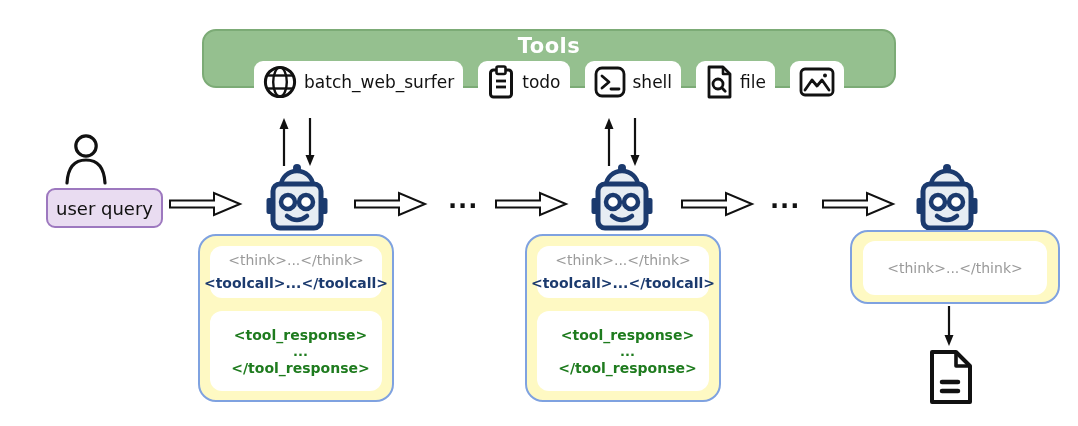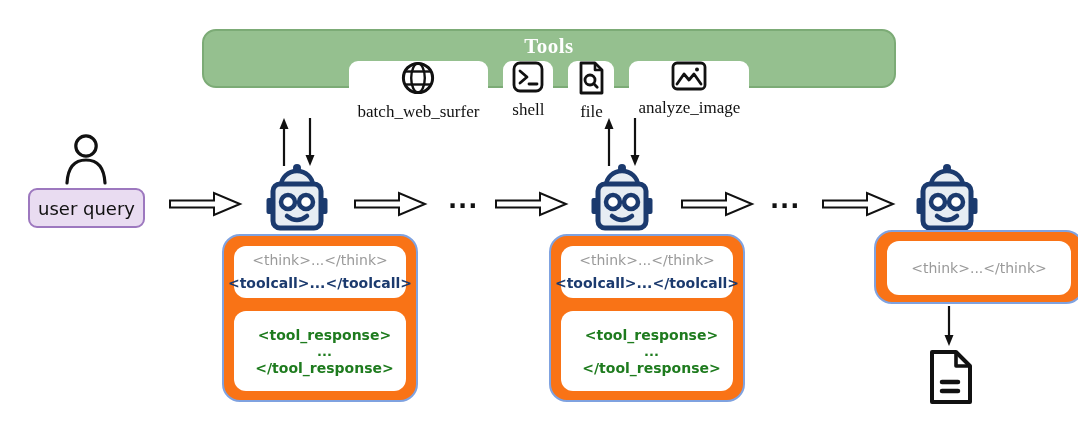--- a/index.html
+++ b/index.html
@@ -5,54 +5,54 @@
   html,body{margin:0;padding:0;background:#ffffff;}
   .canvas{
     position:relative;width:1078px;height:426px;background:#ffffff;
     font-family:"DejaVu Sans",sans-serif;overflow:hidden;
   }
   .abs{position:absolute;box-sizing:border-box;}
 
   
   .tools-panel{
     left:202px;top:29px;width:694px;height:59px;
-    background:#95c08f;border:2px solid #7cab76;border-radius:14px;font-family:Liberation Serif, serif;
+    background:#95c08f;border:2px solid #7cab76;border-radius:14px;
   }
   .tools-title{
     text-align:center;color:#ffffff;font-size:21px;font-weight:600;
     letter-spacing:.5px;margin-top:2px;line-height:26px;
   }
   .tools-row{
     display:flex;justify-content:center;align-items:center;gap:15px;
     margin-top:2px;padding:0 4px;
   }
   .pill{
     display:inline-flex;align-items:center;gap:7px;height:42px;
     background:#ffffff;border-radius:9px;padding:0 9px;
-    font-size:17px;color:#111;white-space:nowrap;flex-direction:column;
+    font-size:17px;color:#111;white-space:nowrap;
   }
   .pill svg{flex:0 0 auto;display:block;}
 
   
   .user-query{
-    left:28px;top:188px;width:117px;height:40px;
+    left:46px;top:188px;width:117px;height:40px;
     background:#e9dcf1;border:2px solid #9d78bf;border-radius:9px;
     display:flex;align-items:center;justify-content:center;
     font-size:18px;color:#111;
   }
 
   
   .dots{
     width:28px;text-align:center;font-size:24px;font-weight:bold;color:#111;
     letter-spacing:1px;line-height:20px;
   }
 
   
   .turnbox{
-    background:#f97316;border:2px solid #7fa2e0;border-radius:18px;padding:10px;margin-left:24px;
+    background:#fef9c3;border:2px solid #7fa2e0;border-radius:18px;padding:10px;
   }
   .tb1{left:198px;top:234px;width:196px;height:168px;}
   .tb2{left:525px;top:234px;width:196px;height:168px;}
   .tb3{left:850px;top:230px;width:210px;height:74px;padding:9px 11px;}
   .whitebox{
     background:#ffffff;border-radius:12px;display:flex;flex-direction:column;
     align-items:center;justify-content:center;text-align:center;
   }
   .wb-a{height:52px;margin-bottom:13px;}
   .wb-b{height:80px;padding-left:9px;}
@@ -76,20 +76,29 @@
       <div class="pill">
         <svg width="34" height="34" viewBox="0 0 34 34">
           <circle cx="17" cy="17" r="14.6" fill="none" stroke="#111" stroke-width="3"></circle>
           <ellipse cx="17" cy="17" rx="6.8" ry="14.6" fill="none" stroke="#111" stroke-width="2.4"></ellipse>
           <line x1="4.4" y1="10.5" x2="29.6" y2="10.5" stroke="#111" stroke-width="2.4"></line>
           <line x1="4.4" y1="23.5" x2="29.6" y2="23.5" stroke="#111" stroke-width="2.4"></line>
         </svg>
         <span>batch_web_surfer</span>
       </div>
 
+      <div class="pill">
+        <svg width="28" height="34" viewBox="0 0 28 34">
+          <rect x="3.5" y="5" width="21" height="27" rx="3" fill="none" stroke="#111" stroke-width="3"></rect>
+          <rect x="9.5" y="1.5" width="9" height="7.5" rx="1.5" fill="#fff" stroke="#111" stroke-width="2.6"></rect>
+          <line x1="9" y1="16" x2="19" y2="16" stroke="#111" stroke-width="2.8"></line>
+          <line x1="9" y1="22" x2="19" y2="22" stroke="#111" stroke-width="2.8"></line>
+        </svg>
+        <span>todo</span>
+      </div>
 
       <div class="pill">
         <svg width="32" height="32" viewBox="0 0 32 32">
           <rect x="2" y="2" width="28" height="28" rx="6" fill="none" stroke="#111" stroke-width="2.8"></rect>
           <polyline points="8,10 15,16 8,22" fill="none" stroke="#111" stroke-width="2.8" stroke-linecap="round" stroke-linejoin="round"></polyline>
           <line x1="17" y1="23" x2="25" y2="23" stroke="#111" stroke-width="2.8" stroke-linecap="round"></line>
         </svg>
         <span>shell</span>
       </div>
 
@@ -102,21 +111,20 @@
         </svg>
         <span>file</span>
       </div>
 
       <div class="pill">
         <svg width="36" height="30" viewBox="0 0 36 30">
           <rect x="2" y="2" width="32" height="26" rx="4" fill="none" stroke="#111" stroke-width="2.8"></rect>
           <polyline points="6,23 13,13 18,19 23,13 30,23" fill="none" stroke="#111" stroke-width="2.8" stroke-linecap="round" stroke-linejoin="round"></polyline>
           <circle cx="26" cy="8.5" r="2" fill="#111"></circle>
         </svg>
-        <span>analyze_image</span>
       </div>
 
     </div>
   </div>
 
   <svg class="abs" style="left:62px;top:133px;" width="48" height="52" viewBox="0 0 48 52">
     <circle cx="24" cy="13" r="10.2" fill="none" stroke="#111" stroke-width="3.2"></circle>
     <path d="M5 50 C 6 32 14 27 24 27 C 34 27 42 32 43 50" fill="none" stroke="#111" stroke-width="3.2" stroke-linecap="round"></path>
   </svg>
   <div class="abs user-query">

